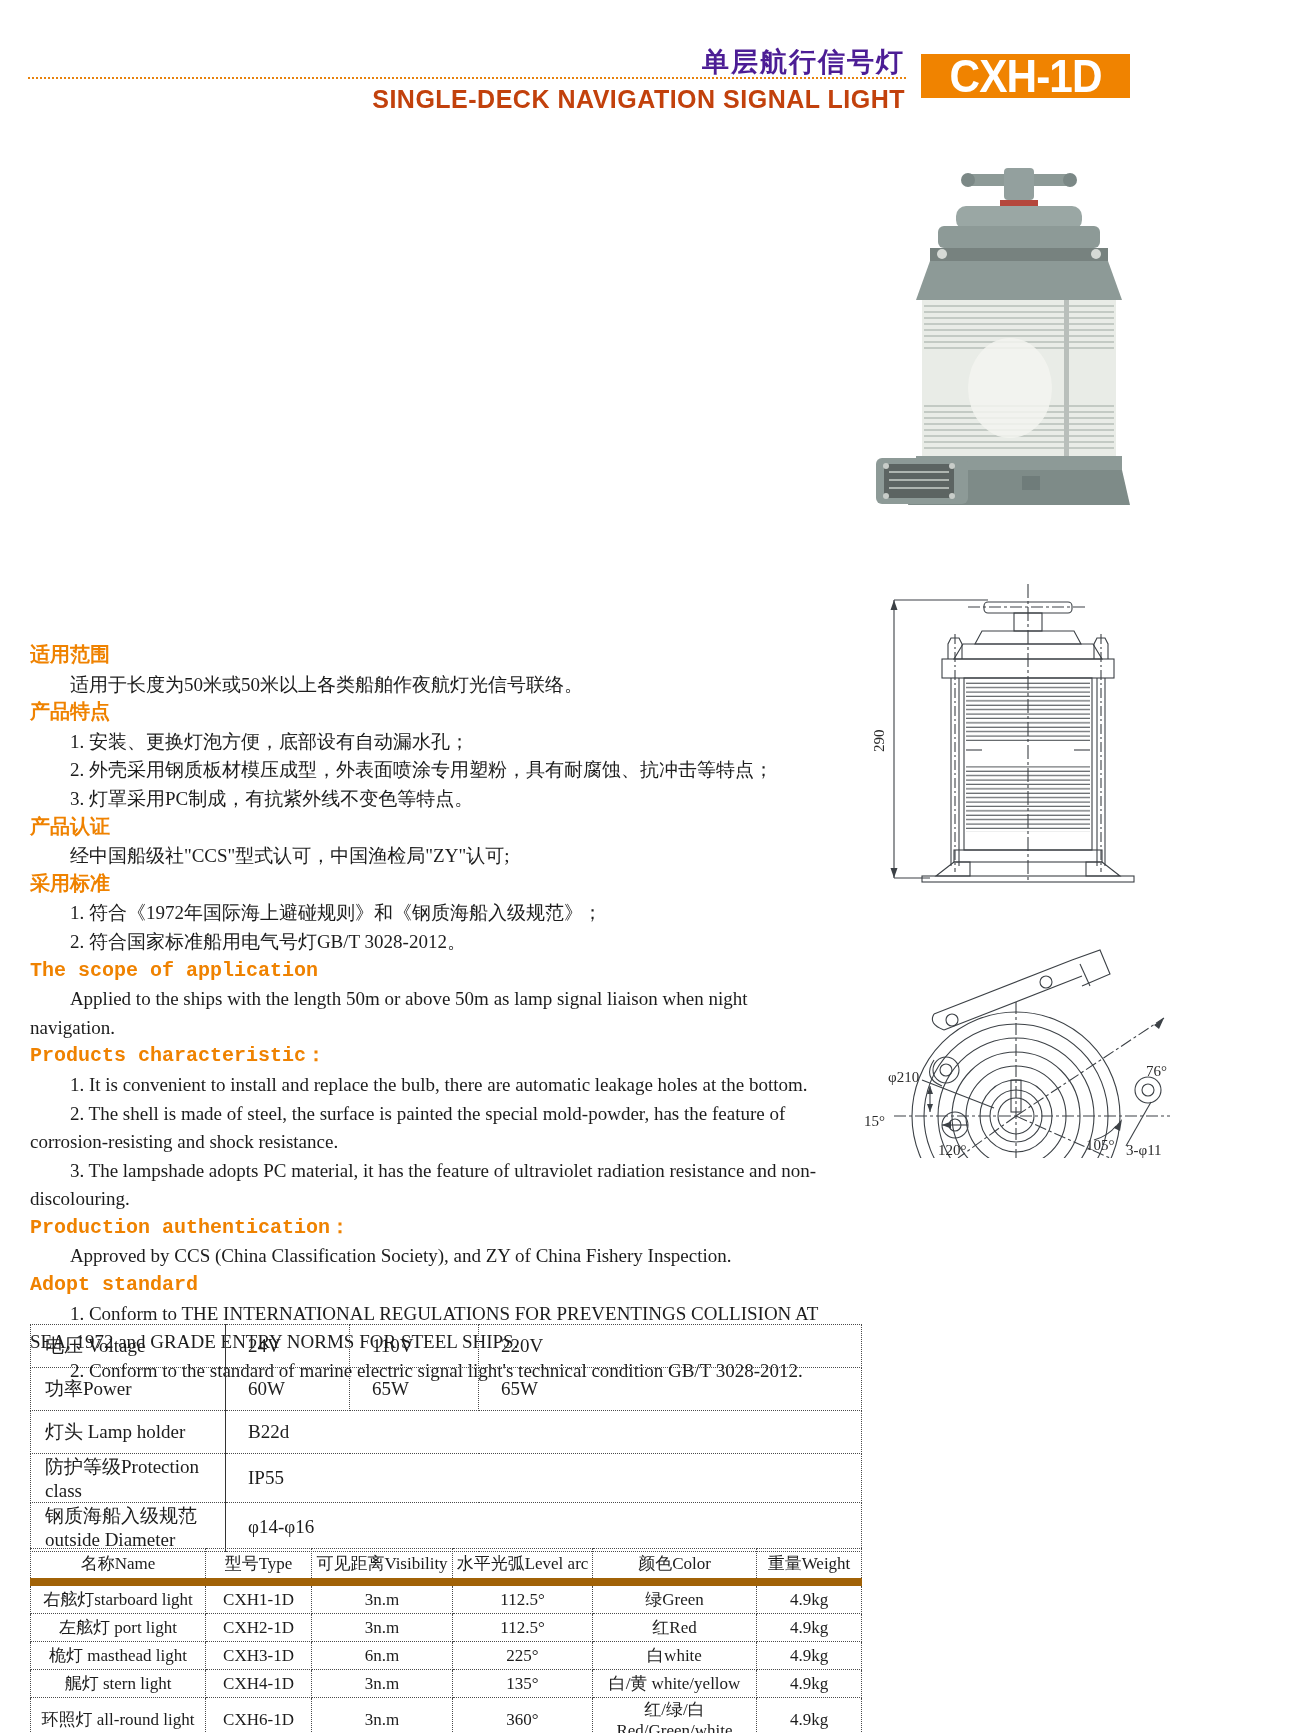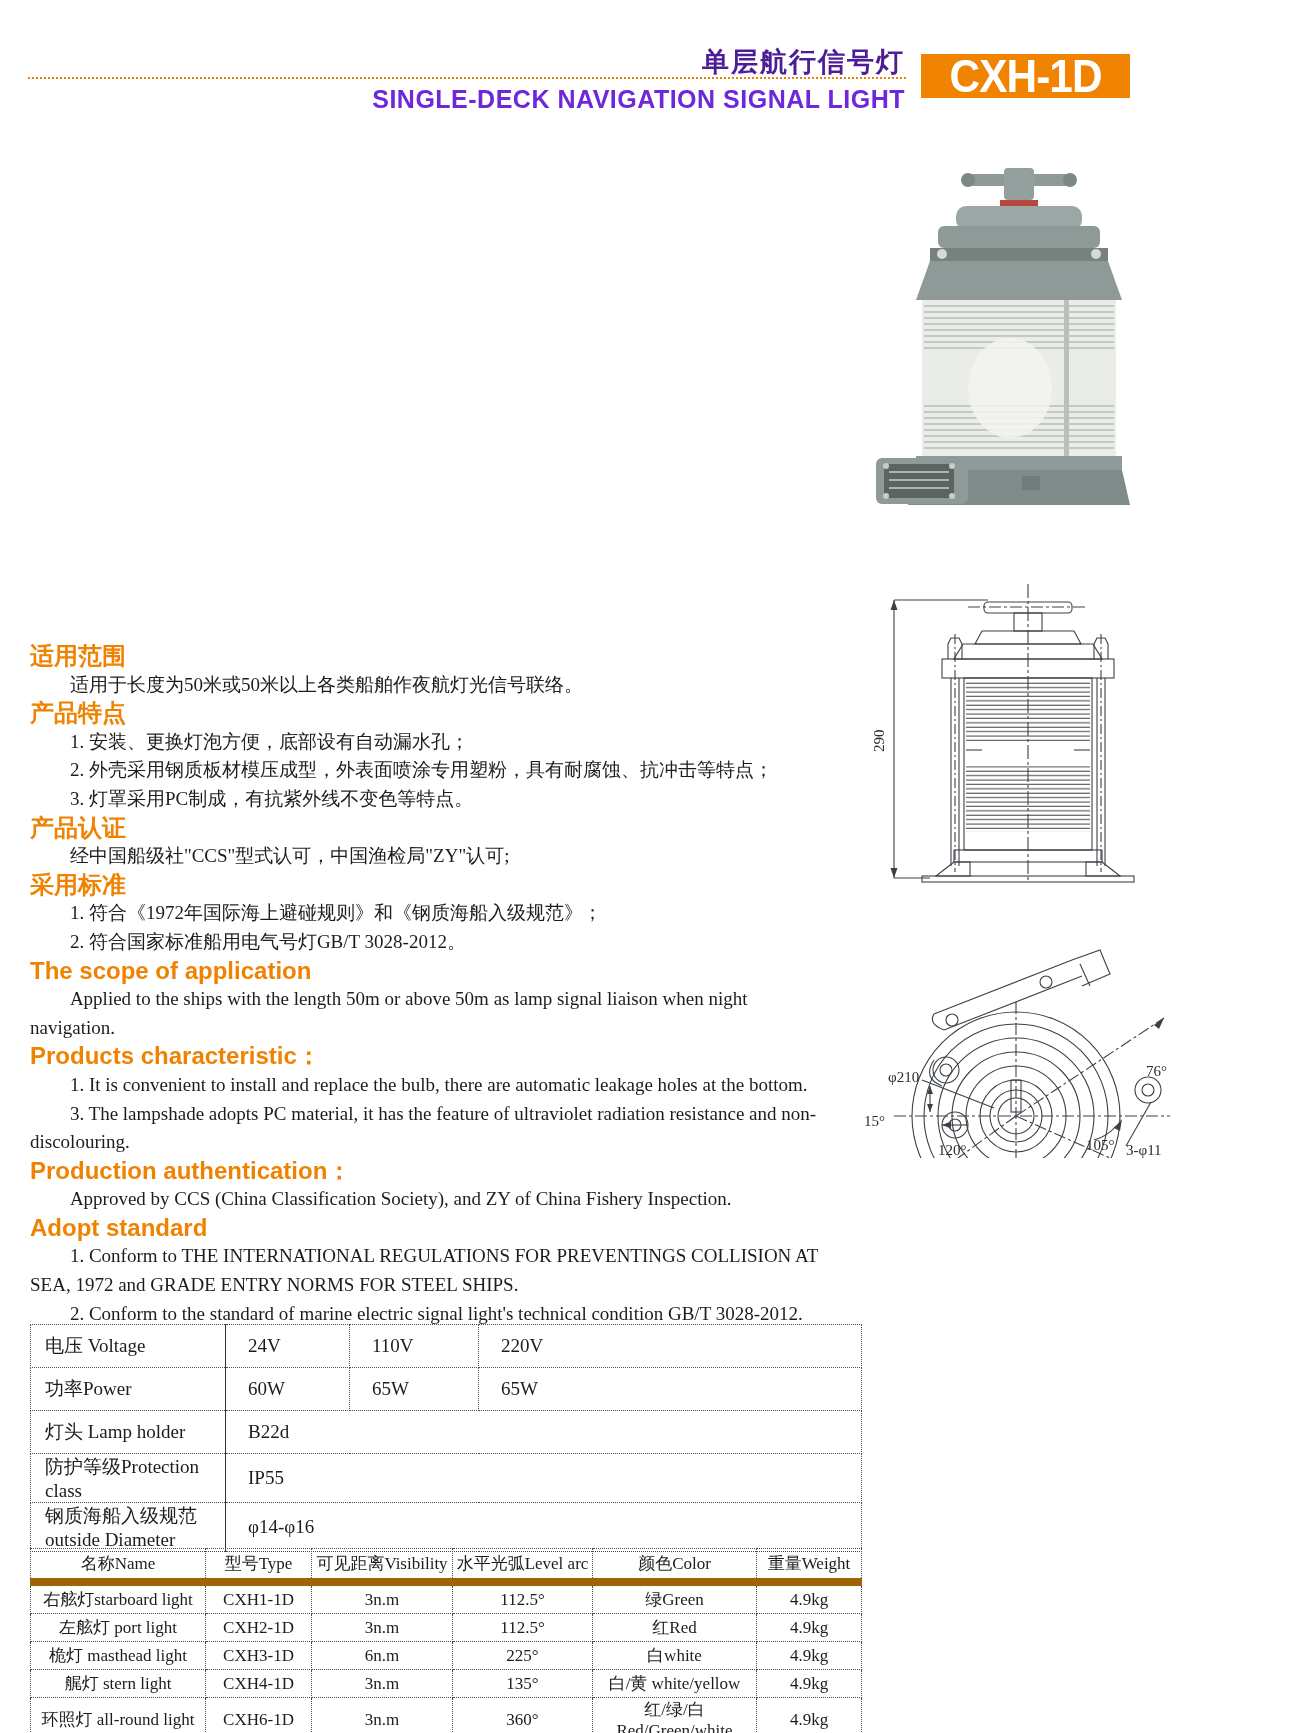--- a/index.html
+++ b/index.html
@@ -4,28 +4,28 @@
 <style>
   html,body{margin:0;padding:0;background:#ffffff;}
   .page{position:relative;width:1290px;height:1733px;background:#fff;overflow:hidden;
         font-family:"Liberation Serif",serif;color:#1c1c1c;}
   
   .title-zh{position:absolute;top:44px;right:385px;font-family:"Liberation Sans",sans-serif;
             font-weight:bold;font-size:27px;color:#4c1d95;letter-spacing:2px;white-space:nowrap;}
   .dotted-rule{position:absolute;left:28px;top:77px;width:878px;height:0;
                border-bottom:2px dotted #E8820C;}
   .title-en{position:absolute;top:85px;right:385px;font-family:"Liberation Sans",sans-serif;
-            font-weight:bold;font-size:25px;color:#6d28d9;letter-spacing:.5px;white-space:nowrap;text-align:center;}
+            font-weight:bold;font-size:25px;color:#c2410c;letter-spacing:.5px;white-space:nowrap;text-align:center;}
   .badge{position:absolute;left:921px;top:54px;width:209px;height:44px;background:#F08300;
          display:flex;align-items:center;justify-content:center;}
   .badge span{font-family:"Liberation Sans",sans-serif;font-weight:bold;font-size:46px;
               color:#fff;letter-spacing:-1px;transform:scaleX(.92);}
   
   .text-col{position:absolute;left:30px;top:642px;width:802px;}
-  .h-sec{margin:0;font-family:Liberation Sans, sans-serif;font-weight:bold;font-size:24px;
+  .h-sec{margin:0;font-family:Liberation Mono, monospace;font-weight:bold;font-size:20px;
          line-height:28.6px;color:#EF8200;}
   .p{margin:0;font-size:19px;line-height:28.6px;text-indent:2.1em;}
   
   .photo{position:absolute;left:872px;top:160px;}
   .drawing-side{position:absolute;left:858px;top:580px;}
   .drawing-bottom{position:absolute;left:858px;top:918px;}
   .dim-text{font-family:"Liberation Serif",serif;font-size:15px;fill:#2b2b2b;}
   
   table{border-collapse:collapse;table-layout:fixed;}
   .spec-table{position:absolute;left:30px;top:1324px;width:832px;font-size:19px;}
@@ -222,20 +222,21 @@
 
     <h3 class="h-sec">采用标准</h3>
     <p class="p">1. 符合《1972年国际海上避碰规则》和《钢质海船入级规范》；</p>
     <p class="p">2. 符合国家标准船用电气号灯GB/T 3028-2012。</p>
 
     <h3 class="h-sec">The scope of application</h3>
     <p class="p">Applied to the ships with the length 50m or above 50m as lamp signal liaison when night navigation.</p>
 
     <h3 class="h-sec">Products characteristic：</h3>
     <p class="p">1. It is convenient to install and replace the bulb, there are automatic leakage holes at the bottom.</p>
+    <p class="p">2. The shell is made of steel, the surface is painted the special mold-powder, has the feature of corrosion-resisting and shock resistance.</p>
     <p class="p">3. The lampshade adopts PC material, it has the feature of ultraviolet radiation resistance and non-discolouring.</p>
 
     <h3 class="h-sec">Production authentication：</h3>
     <p class="p">Approved by CCS (China Classification Society),  and ZY of China Fishery Inspection.</p>
 
     <h3 class="h-sec">Adopt standard</h3>
     <p class="p">1. Conform to THE INTERNATIONAL REGULATIONS FOR PREVENTINGS COLLISION AT SEA, 1972 and GRADE ENTRY NORMS FOR STEEL SHIPS.</p>
     <p class="p">2.  Conform to the standard of marine electric signal light's technical condition GB/T 3028-2012.</p>
   </div>
 

